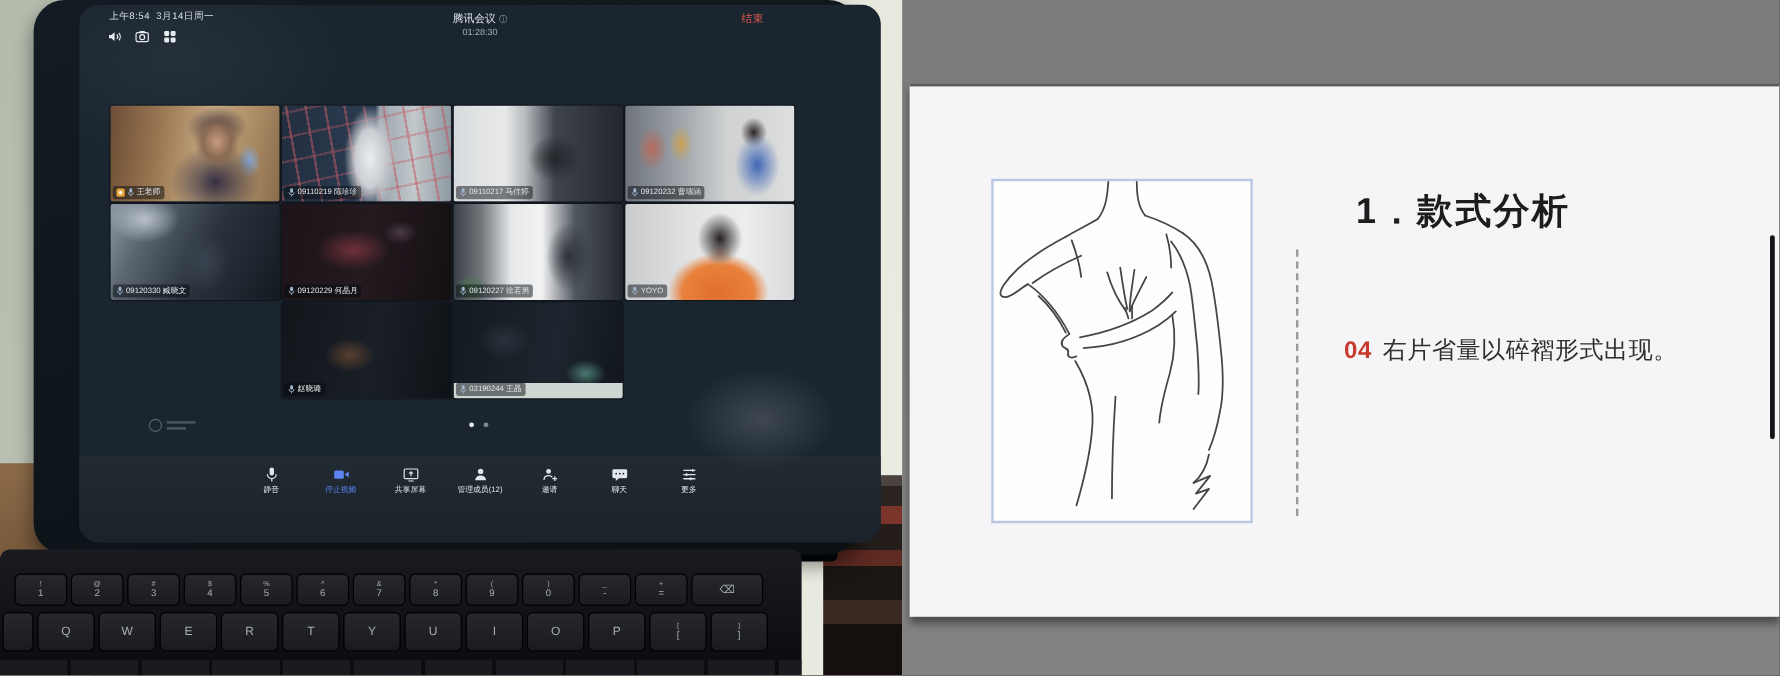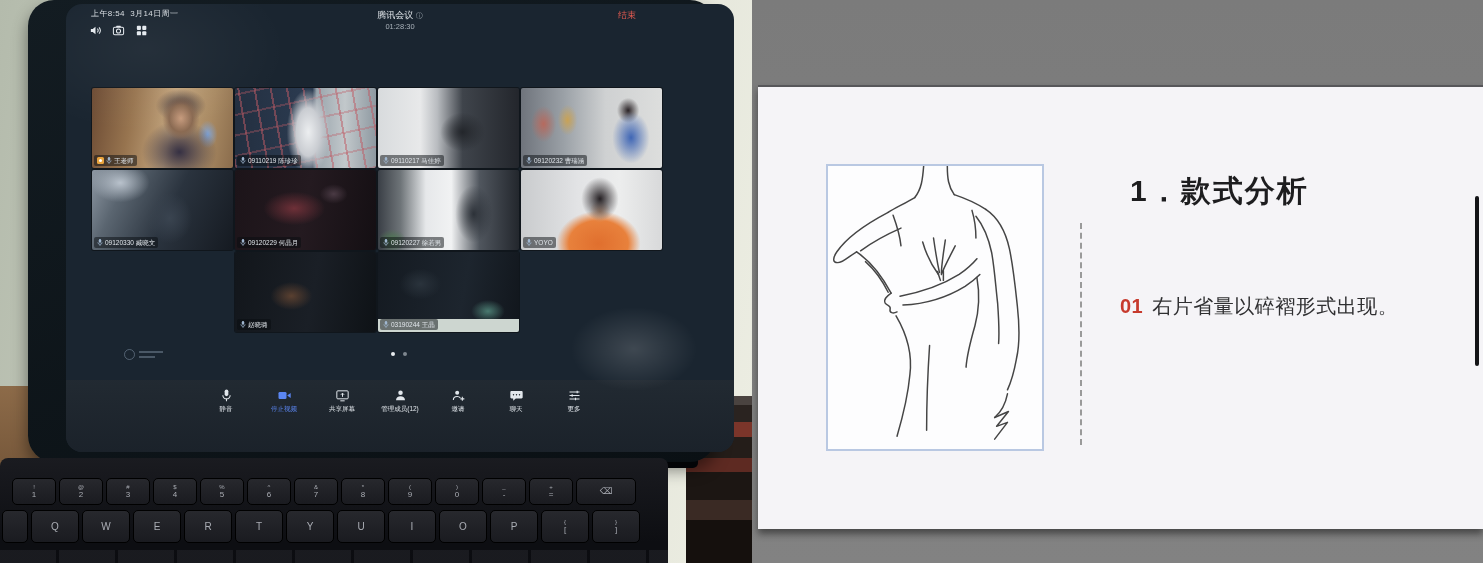--- a/index.html
+++ b/index.html
@@ -114,21 +114,21 @@
   .key .k-bot{font-size:8px;}
   .key.letter{width:48px;height:33px;font-size:10px;}
   .key.wide{width:60px;font-size:9px;}
   .key.stub{width:26px;}
   .krow3{left:0;top:92px;width:668px;height:13px;position:absolute;
        background:repeating-linear-gradient(90deg,#1f2025 0 56px,#0b0c10 56px 59px);opacity:.7;}
 
   
   .slide-panel{position:absolute;left:752px;top:0;width:731px;height:563px;
        background:linear-gradient(180deg,#7b7b7b,#828282);}
-  .slide{position:absolute;left:6px;top:85px;width:725px;height:444px;background:#f5f4f7;
+  .slide{position:absolute;left:6px;top:70px;width:725px;height:444px;background:#f5f4f7;
        border-top:2px solid #57575a;box-shadow:0 5px 7px rgba(0,0,0,.45);box-sizing:border-box;padding-left:20px;}
   .sketch-box{position:absolute;left:68px;top:77px;width:218px;height:287px;box-sizing:border-box;
        border:2px solid #b9c8e2;background:#fdfdfe;}
   .sketch-box svg{width:100%;height:100%;}
   .divider{position:absolute;left:322px;top:136px;height:222px;width:0;border-left:2px dashed #9a9a9a;}
   .s-title{position:absolute;left:372px;top:84px;font-size:30px;font-weight:bold;color:#1d1d1f;letter-spacing:2px;}
   .bullet{position:absolute;left:362px;font-size:20px;color:#2f2f31;letter-spacing:.5px;}
   .b1{top:206px}.b2{top:251px}
   .bullet .num{color:#c73a2d;margin-right:9px;font-weight:bold;}
   .scrollbar{position:absolute;left:723px;top:196px;width:4px;height:170px;background:#141417;border-radius:2px;}
@@ -441,19 +441,19 @@
           <path d="M182 231c-2 10-6 18-13 24"></path>
           <path d="M169 255l14-6-12 15 11-4-13 17"></path>
         </svg>
       </div>
 
       <div class="divider"></div>
 
       <div class="s-title">1．款式分析</div>
 
       <div class="bullet b1">
-        <span class="num">01</span><span>右片省量以碎褶形式出现。</span>
+        <span class="num">04</span><span>右片省量以碎褶形式出现。</span>
       </div>
     </div>
 
     <div class="scrollbar"></div>
   </div>
 </div>
 
 </body></html>

